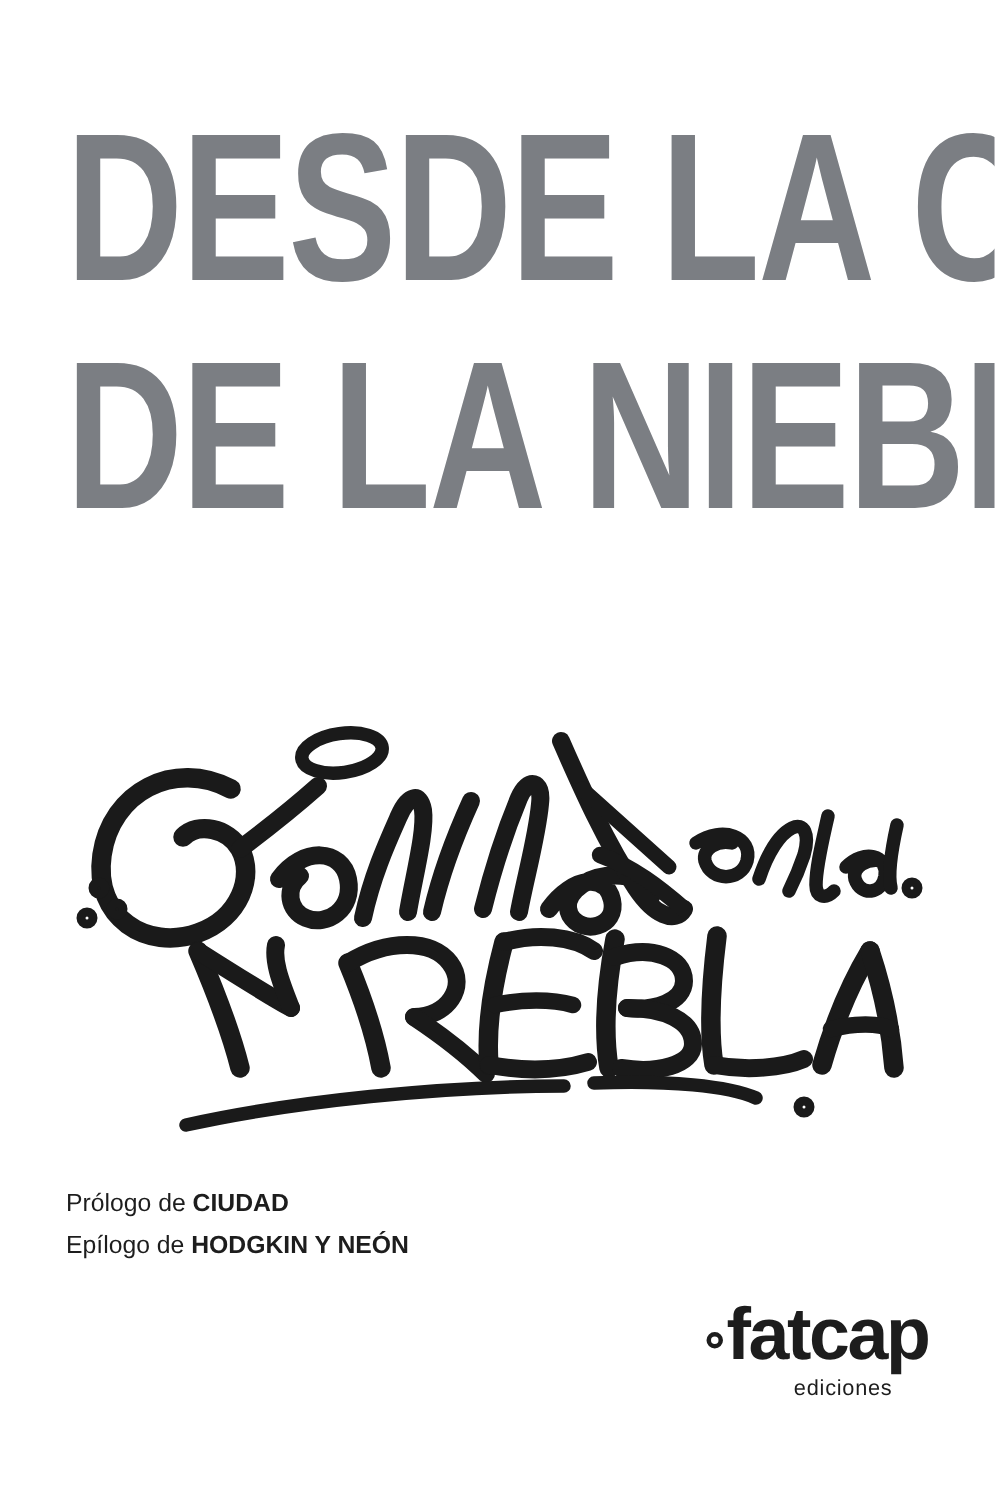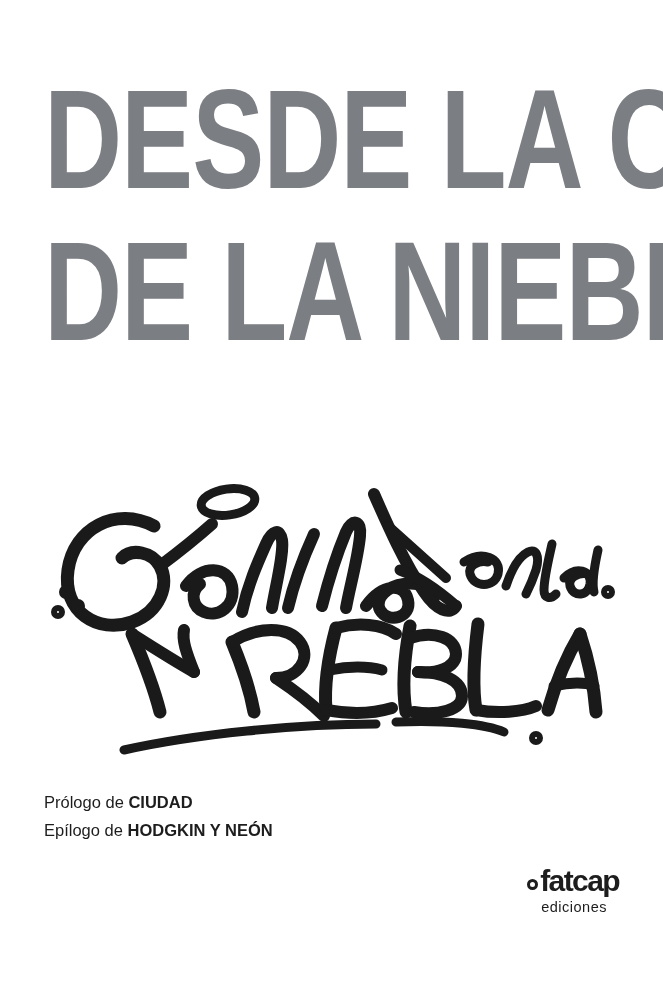--- a/index.html
+++ b/index.html
@@ -99,31 +99,31 @@
     width: 11px;
     height: 11px;
     border: 3px solid #1d1d1d;
     border-radius: 50%;
     box-sizing: border-box;
     margin-right: 2px;
     margin-bottom: -6px;
   }
   .pub-name {
     font-weight: 700;
-    font-size: 30px;
+    font-size: 49px;
     letter-spacing: -1.6px;
     color: #1d1d1d;
     line-height: 1;
   }
   .pub-sub {
     font-size: 14.5px;
     color: #1d1d1d;
     letter-spacing: 0.5px;
     margin-top: 3px;
-    margin-right: 12px;
+    margin-right: 24px;
   }
 </style>
 </head>
 <body>
 
 <div class="page">
 
   <div class="title-block">
     <div class="title-line">DESDE LA CIUDAD</div>
     <div class="title-line second">DE LA NIEBLA</div>

